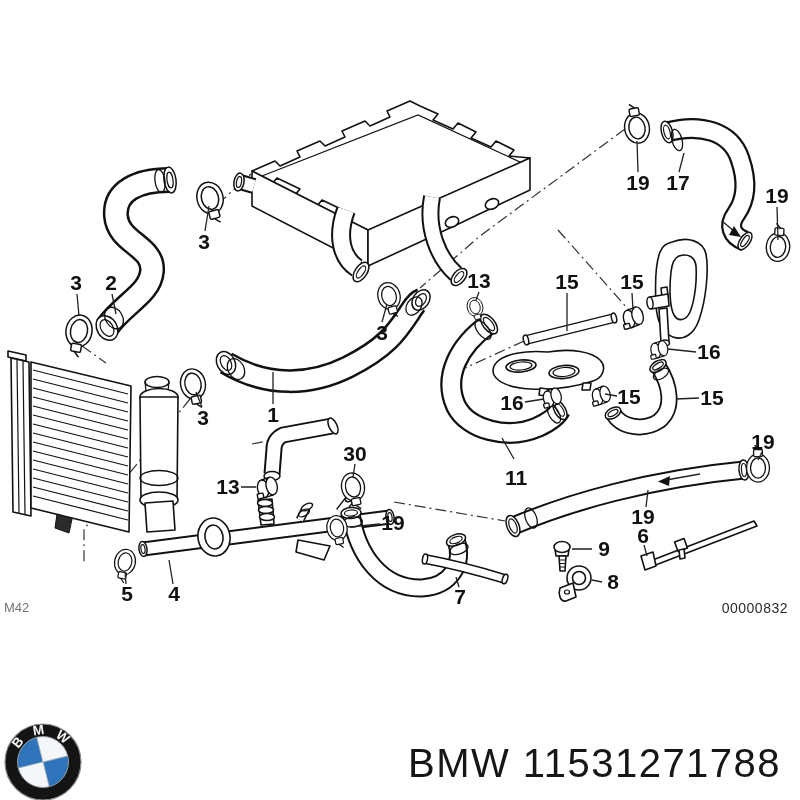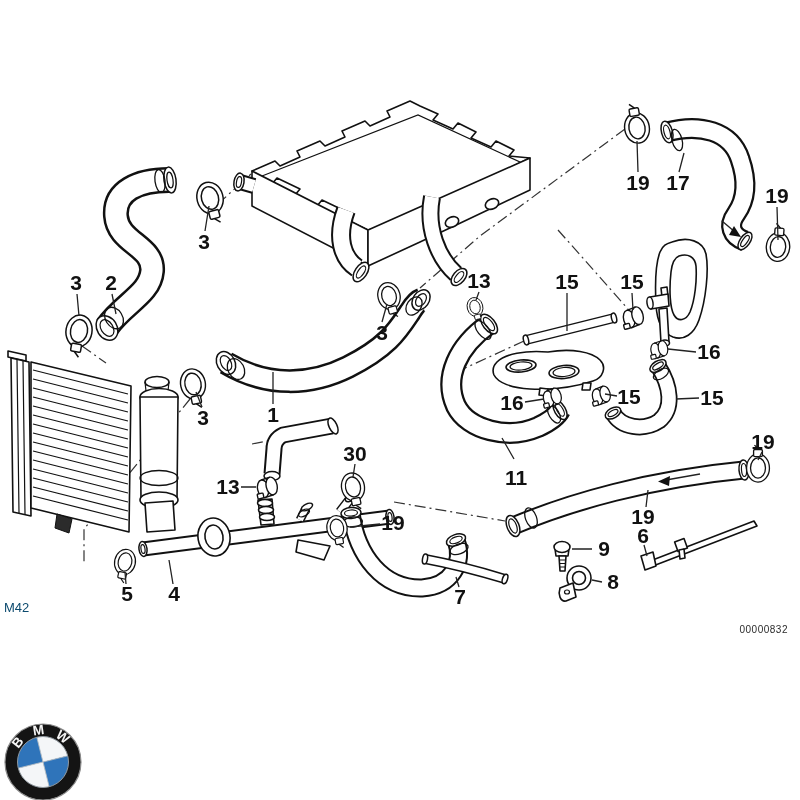--- a/index.html
+++ b/index.html
@@ -1,22 +1,22 @@
 <!DOCTYPE html>
 <html><head>
 <meta charset="utf-8">
 <style>
   html,body{margin:0;padding:0;background:#fff;}
   .stage{position:relative;width:800px;height:800px;background:#fff;overflow:hidden;
          font-family:"Liberation Sans",sans-serif;}
   .artwork{position:absolute;left:0;top:0;}
   .plabel{position:absolute;transform:translate(-50%,-50%);
           font:700 21px "Liberation Sans",sans-serif;color:#111;white-space:nowrap;}
-  .corner-code{position:absolute;font:400 13px "Liberation Sans",sans-serif;color:#0c4a6e;}
-  .corner-code.right{color:#2b2b2b;font-size:10px;letter-spacing:.5px;margin-top:24px;}
+  .corner-code{position:absolute;font:400 13px "Liberation Sans",sans-serif;color:#737373;}
+  .corner-code.right{color:#2b2b2b;font-size:14px;letter-spacing:.5px;}
   .part-number{position:absolute;left:408px;top:741px;line-height:1;
                font:400 40px "Liberation Sans",sans-serif;letter-spacing:1.5px;color:#161616;}
   
   .tubeO{fill:none;stroke:#111;stroke-linejoin:round;}
   .tubeI{fill:none;stroke:#fff;stroke-linejoin:round;}
   .ln{fill:#fff;stroke:#111;stroke-width:1.6;stroke-linejoin:round;}
   .thin{fill:none;stroke:#111;stroke-width:1.2;}
   .opening{fill:#fff;stroke:#111;stroke-width:1.5;}
   .inner{fill:none;stroke:#111;stroke-width:1.2;}
   .cuff{fill:none;stroke:#111;stroke-width:1.3;}
@@ -351,13 +351,14 @@
   <div class="plabel" style="left:460px;top:597px">7</div>
   <div class="plabel" style="left:355px;top:454px">30</div>
   <div class="plabel" style="left:228px;top:487px">13</div>
   <div class="plabel" style="left:393px;top:523px">19</div>
   <div class="plabel" style="left:127px;top:594px">5</div>
   <div class="plabel" style="left:174px;top:594px">4</div>
 
   <div class="corner-code" style="left:4px;top:600px">M42</div>
   <div class="corner-code right" style="right:12px;top:600px">00000832</div>
 
+  <div class="part-number">BMW 11531271788</div>
 </div>
 
 </body></html>

